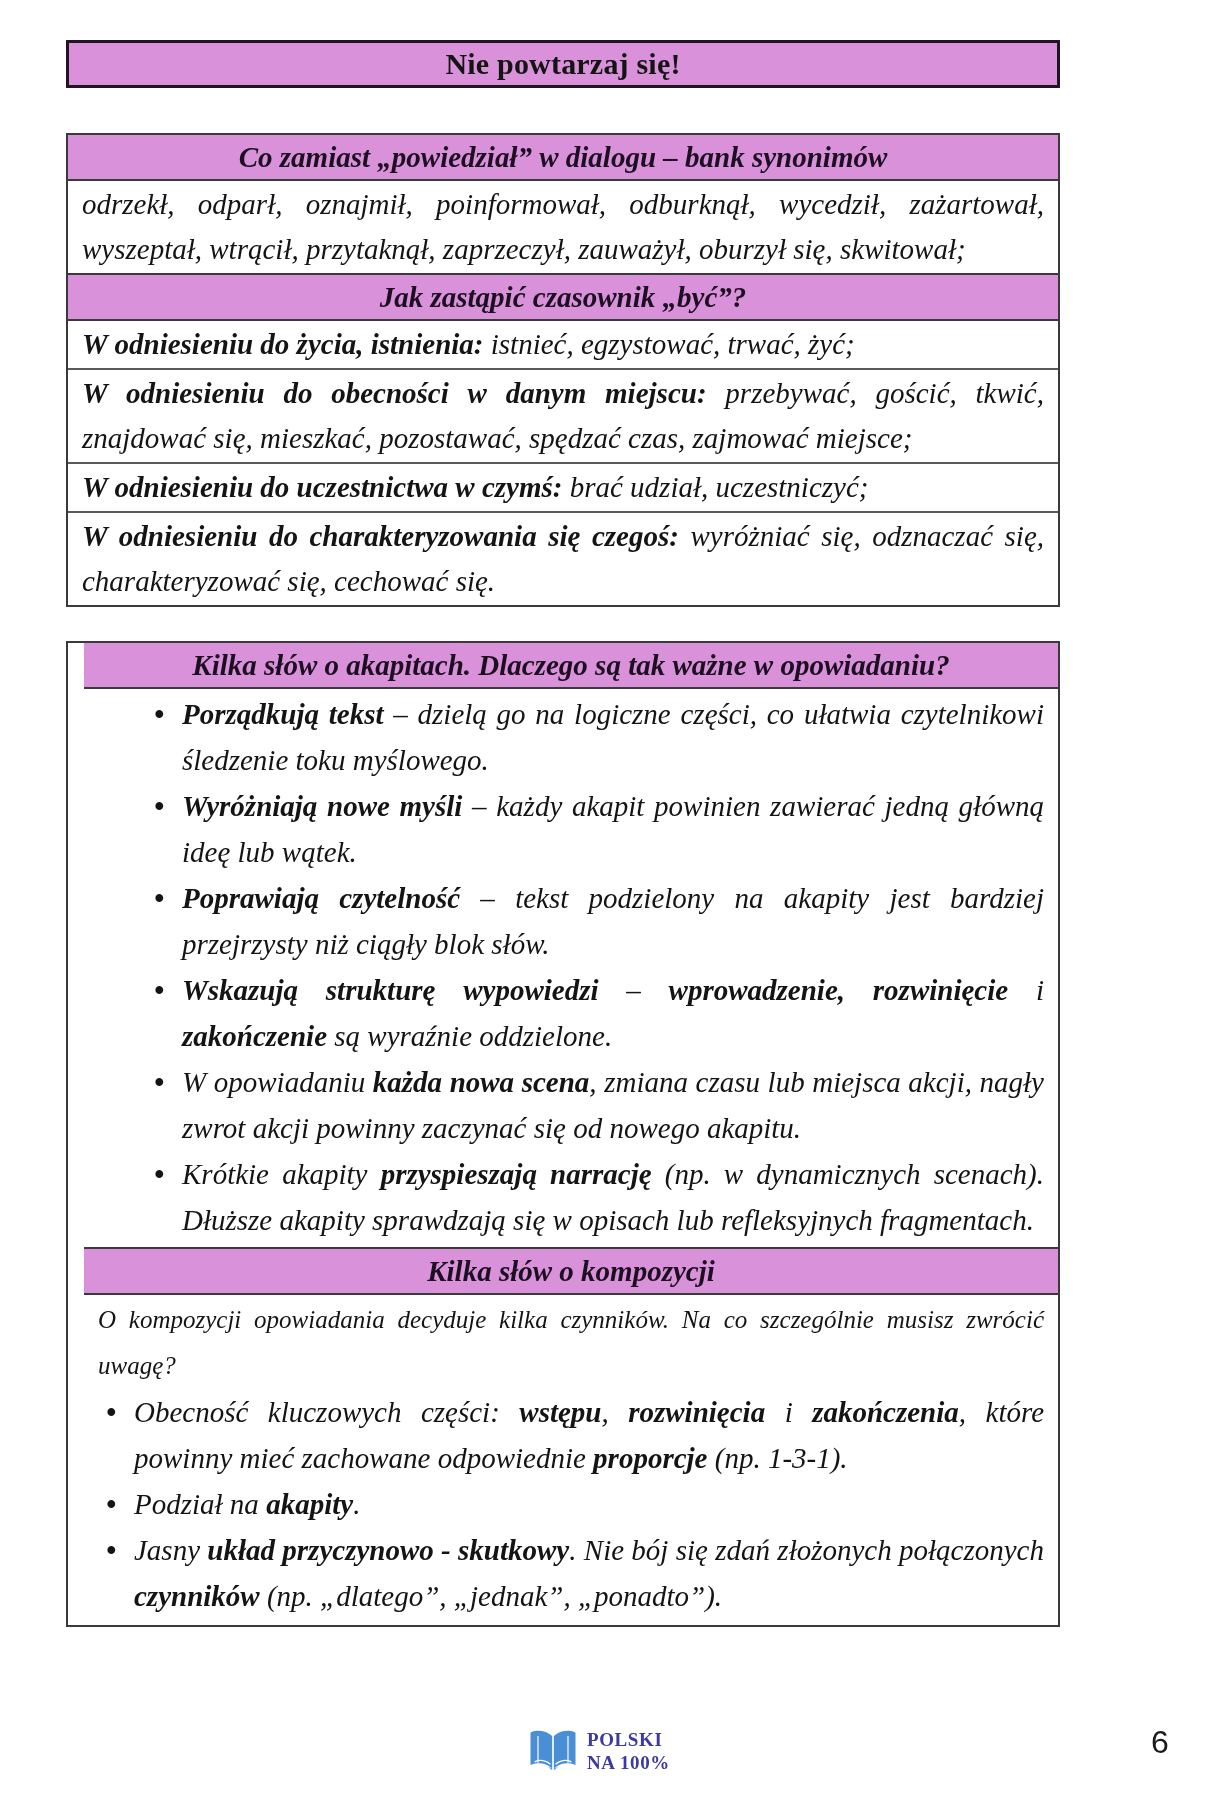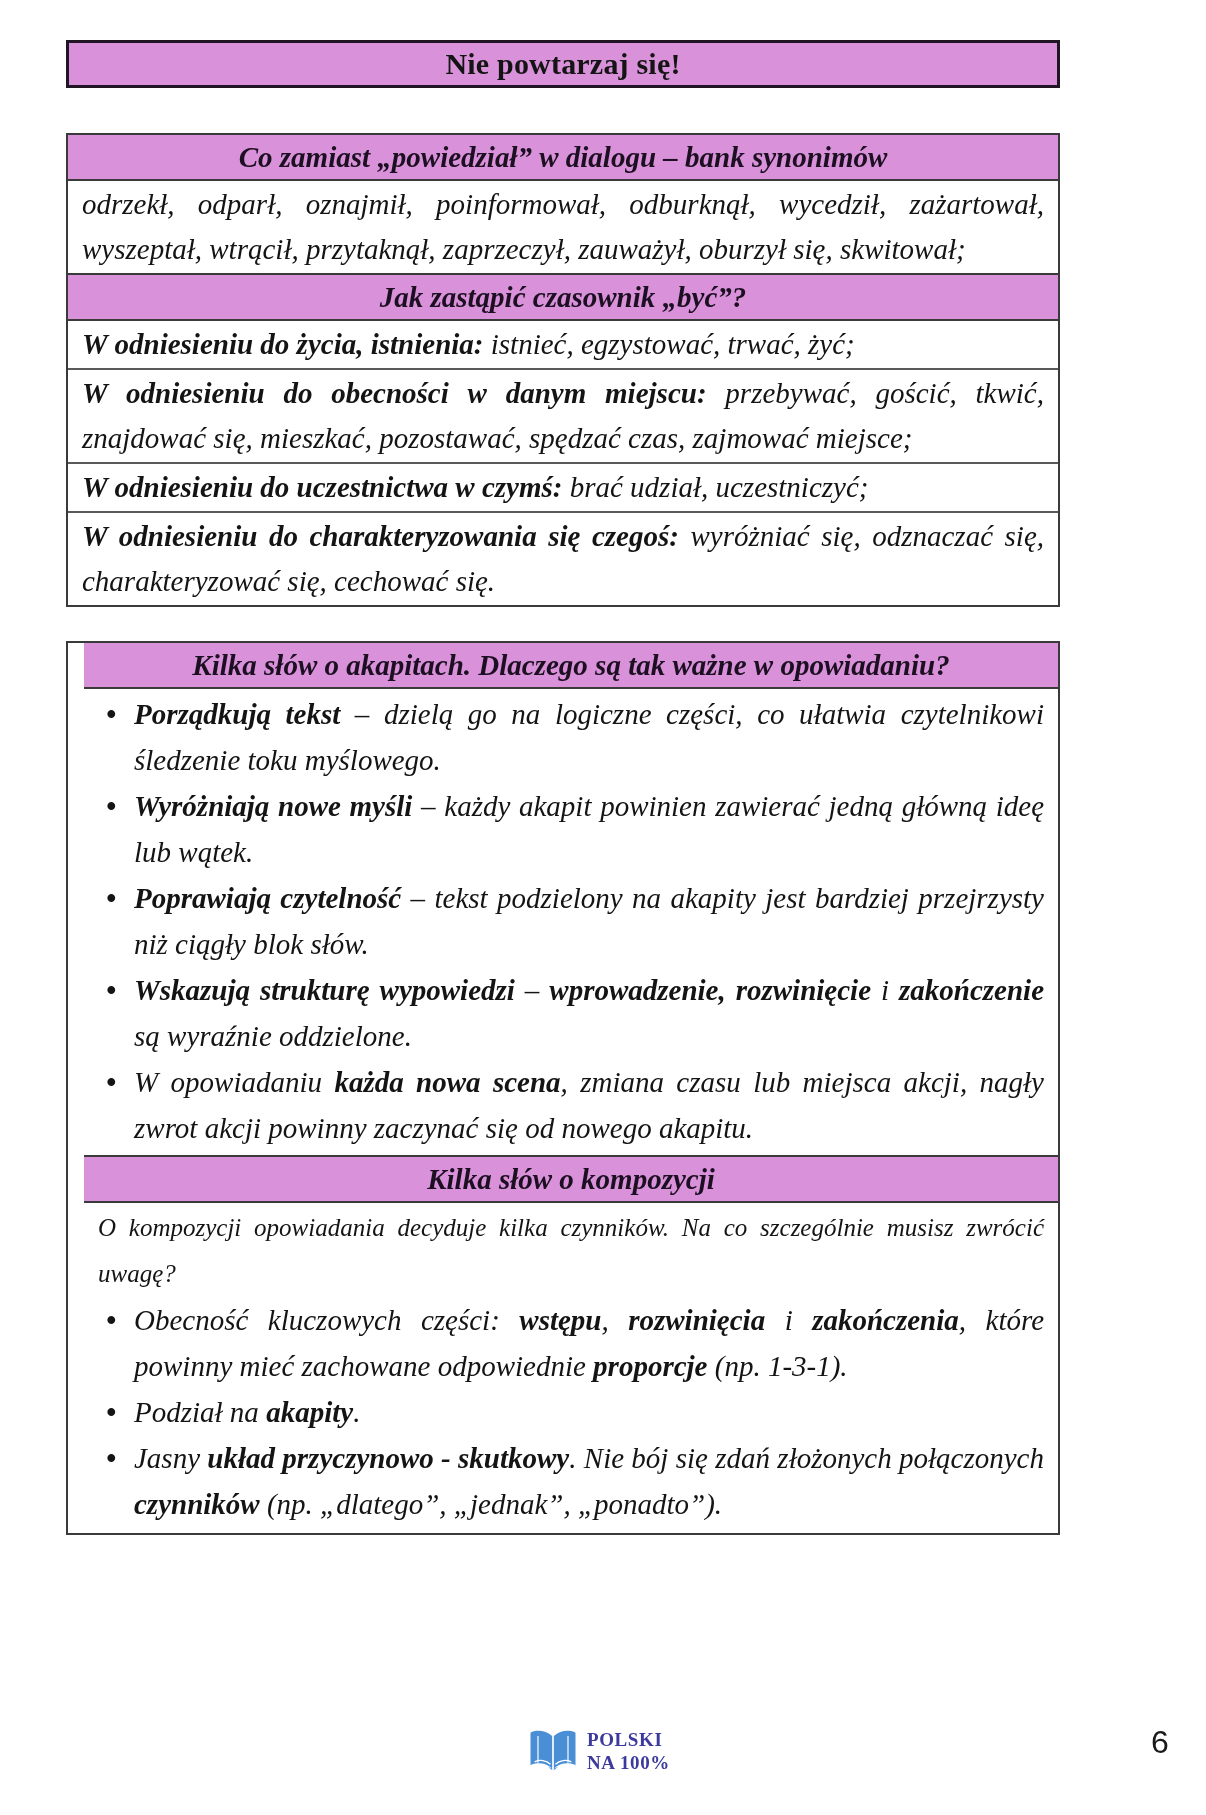--- a/index.html
+++ b/index.html
@@ -28,21 +28,21 @@
     border-bottom:2px solid var(--border-dark);
     color:#1d0f22;
   }
   .tbl > .hdr:first-child{border-top:none;}
 
   .row{
     font-size:29px;line-height:45px;padding:1px 14px;text-align:justify;
   }
   .row + .row{border-top:2px solid var(--border-row);}
 
-  .bullets{padding:2px 0 4px 0;}
+  .bullets{padding:2px 0 4px 0;margin-left:48px;}
   .bullet{
     position:relative;font-size:29px;line-height:46px;
     padding:0 14px 0 50px;text-align:justify;
   }
   .bullet::before{
     content:"\2022";position:absolute;left:22px;top:0;
     font-size:29px;line-height:46px;font-weight:bold;
   }
   .intro{font-size:25px;line-height:46px;padding:0 14px;text-align:justify;}
   .komp{padding:2px 0 6px 0;}
@@ -79,20 +79,21 @@
   </div>
 
   <div class="tbl tbl2">
     <div class="hdr">Kilka słów o akapitach. Dlaczego są tak ważne w opowiadaniu?</div>
     <div class="bullets">
       <div class="bullet"><span class="b">Porządkują tekst</span><span> – dzielą go na logiczne części, co ułatwia czytelnikowi śledzenie toku myślowego.</span></div>
       <div class="bullet"><span class="b">Wyróżniają nowe myśli</span><span> – każdy akapit powinien zawierać jedną główną ideę lub wątek.</span></div>
       <div class="bullet"><span class="b">Poprawiają czytelność</span><span> – tekst podzielony na akapity jest bardziej przejrzysty niż ciągły blok słów.</span></div>
       <div class="bullet"><span class="b">Wskazują strukturę wypowiedzi</span><span> – </span><span class="b">wprowadzenie,</span><span> </span><span class="b">rozwinięcie</span><span> i </span><span class="b">zakończenie</span><span> są wyraźnie oddzielone.</span></div>
       <div class="bullet"><span>W opowiadaniu </span><span class="b">każda nowa scena</span><span>, zmiana czasu lub miejsca akcji, nagły zwrot akcji powinny zaczynać się od nowego akapitu.</span></div>
+      <div class="bullet"><span>Krótkie akapity </span><span class="b">przyspieszają narrację</span><span> (np. w dynamicznych scenach). Dłuższe akapity sprawdzają się w opisach lub refleksyjnych fragmentach.</span></div>
     </div>
     <div class="hdr">Kilka słów o kompozycji</div>
     <div class="komp">
       <div class="intro">O kompozycji opowiadania decyduje kilka czynników. Na co szczególnie musisz zwrócić uwagę?</div>
       <div class="bullet"><span>Obecność kluczowych części: </span><span class="b">wstępu</span><span>, </span><span class="b">rozwinięcia</span><span> i </span><span class="b">zakończenia</span><span>, które powinny mieć zachowane odpowiednie </span><span class="b">proporcje</span><span> (np. 1-3-1).</span></div>
       <div class="bullet"><span>Podział na </span><span class="b">akapity</span><span>.</span></div>
       <div class="bullet"><span>Jasny </span><span class="b">układ przyczynowo - skutkowy</span><span>. Nie bój się zdań złożonych połączonych </span><span class="b">czynników</span><span> (np. „dlatego”, „jednak”, „ponadto”).</span></div>
     </div>
   </div>
 

